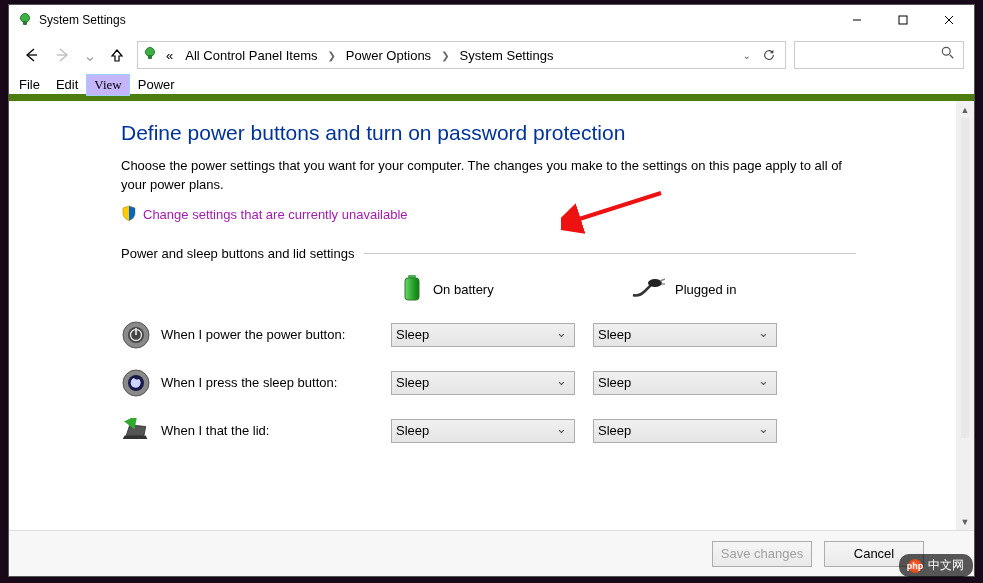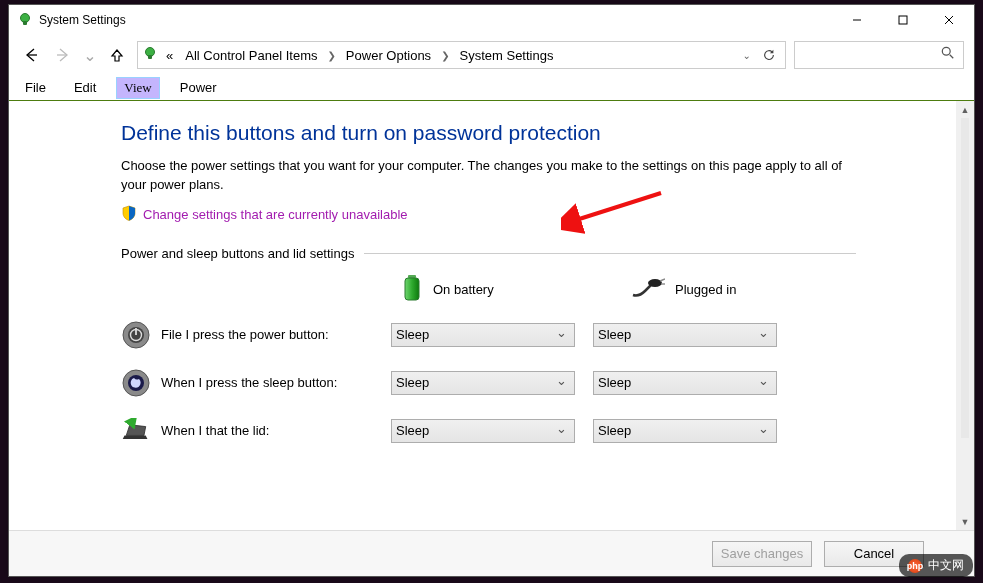--- a/index.html
+++ b/index.html
@@ -13,21 +13,21 @@
   
   .navbar { height: 40px; display: flex; align-items: center; padding: 0 10px; gap: 8px; }
   .nav-arrow { width: 24px; height: 24px; display: flex; align-items: center; justify-content: center; color: #000; }
   .nav-arrow.disabled { color: #aaa; }
   .addr-box { flex: 1; border: 1px solid #ccc; height: 28px; display: flex; align-items: center; padding: 0 4px; gap: 4px; font-size: 13px; }
   .addr-box .sep { color: #666; font-size: 10px; padding: 0 2px; }
   .addr-box .crumb { padding: 2px 4px; }
   .addr-box .refresh { width: 24px; display:flex; align-items:center; justify-content:center; color:#555; }
   .search-box { width: 170px; border: 1px solid #ccc; height: 28px; display: flex; align-items: center; justify-content: flex-end; padding: 0 8px; color:#555; }
   
-  .menubar { height: 26px; display: flex; align-items: center; padding: 0 8px; gap: 12px; font-size: 13px; border-bottom: 1px solid #4d7c0f; }
+  .menubar { height: 26px; display: flex; align-items: center; padding: 0 2px; gap: 0; font-size: 13px; border-bottom: 7px solid #4d7c0f; }
   .menu-item { padding: 3px 8px; }
   .menu-item.hover { background: #c4b5fd; border: 1px solid #99d1ff; padding: 2px 7px; font-family: Liberation Serif, serif; }
   
   .content-wrap { flex: 1; display: flex; overflow: hidden; }
   .content { flex: 1; padding: 20px 100px 10px 112px; overflow-y: auto; font-size: 13px; color: #000; }
   .scrollbar { width: 18px; background: #f0f0f0; display: flex; flex-direction: column; align-items:center; }
   .scroll-btn { width:17px; height:17px; display:flex; align-items:center; justify-content:center; color:#606060; font-size:9px; }
   .scroll-track { flex:1; background:#f0f0f0; }
   .scroll-thumb { width:8px; height:320px; background:#e8e8e8; margin:0 auto; border-left:1px solid #e8e8e8; }
   h1.page-title { font-size: 21px; font-weight: 400; color: #003399; margin-bottom: 12px; }
@@ -137,21 +137,21 @@
   <div class="menubar">
     <span class="menu-item">File</span>
     <span class="menu-item">Edit</span>
     <span class="menu-item hover">View</span>
     <span class="menu-item">Power</span>
   </div>
 
   <div class="content-wrap">
     <div class="content">
 
-      <h1 class="page-title">Define this buttons and turn on password protection</h1>
+      <h1 class="page-title">Define power buttons and turn on password protection</h1>
       <p class="desc">Choose the power settings that you want for your computer. The changes you make to the settings on this page apply to all of your power plans.</p>
 
       <div class="shield-link">
         <span>
           <svg width="16" height="16" viewBox="0 0 16 16">
             <path d="M8 1 L14 3 L14 8 C14 12 11 14.5 8 15.5 C5 14.5 2 12 2 8 L2 3 Z" fill="#ffcc00" stroke="#c08a00" stroke-width="0.6"></path>
             <path d="M8 1 L14 3 L14 8 C14 12 11 14.5 8 15.5 L8 1 Z" fill="#0a66c2"></path>
           </svg>
         </span>
         <a href="#">Change settings that are currently unavailable</a>
@@ -200,21 +200,21 @@
 
       <div class="setting-row">
         <span class="setting-icon">
             <svg width="30" height="30" viewBox="0 0 30 30">
               <circle cx="15" cy="15" r="13" fill="#8a8a8a" stroke="#555"></circle>
               <circle cx="15" cy="15" r="8" fill="#444"></circle>
               <circle cx="15" cy="15" r="5.5" fill="none" stroke="#ddd" stroke-width="1.4"></circle>
               <line x1="15" y1="8" x2="15" y2="15" stroke="#ddd" stroke-width="1.8"></line>
             </svg>
           </span>
-        <span class="setting-label">File I press the power button:</span>
+        <span class="setting-label">When I power the power button:</span>
         <div class="selects">
           <div class="combo-wrap"><select class="combo"><option>Sleep</option></select></div>
           <div class="combo-wrap"><select class="combo"><option>Sleep</option></select></div>
         </div>
       </div>
 
       <div class="setting-row">
         <span class="setting-icon">
             <svg width="30" height="30" viewBox="0 0 30 30">
               <circle cx="15" cy="15" r="13" fill="#8a8a8a" stroke="#555"></circle>

